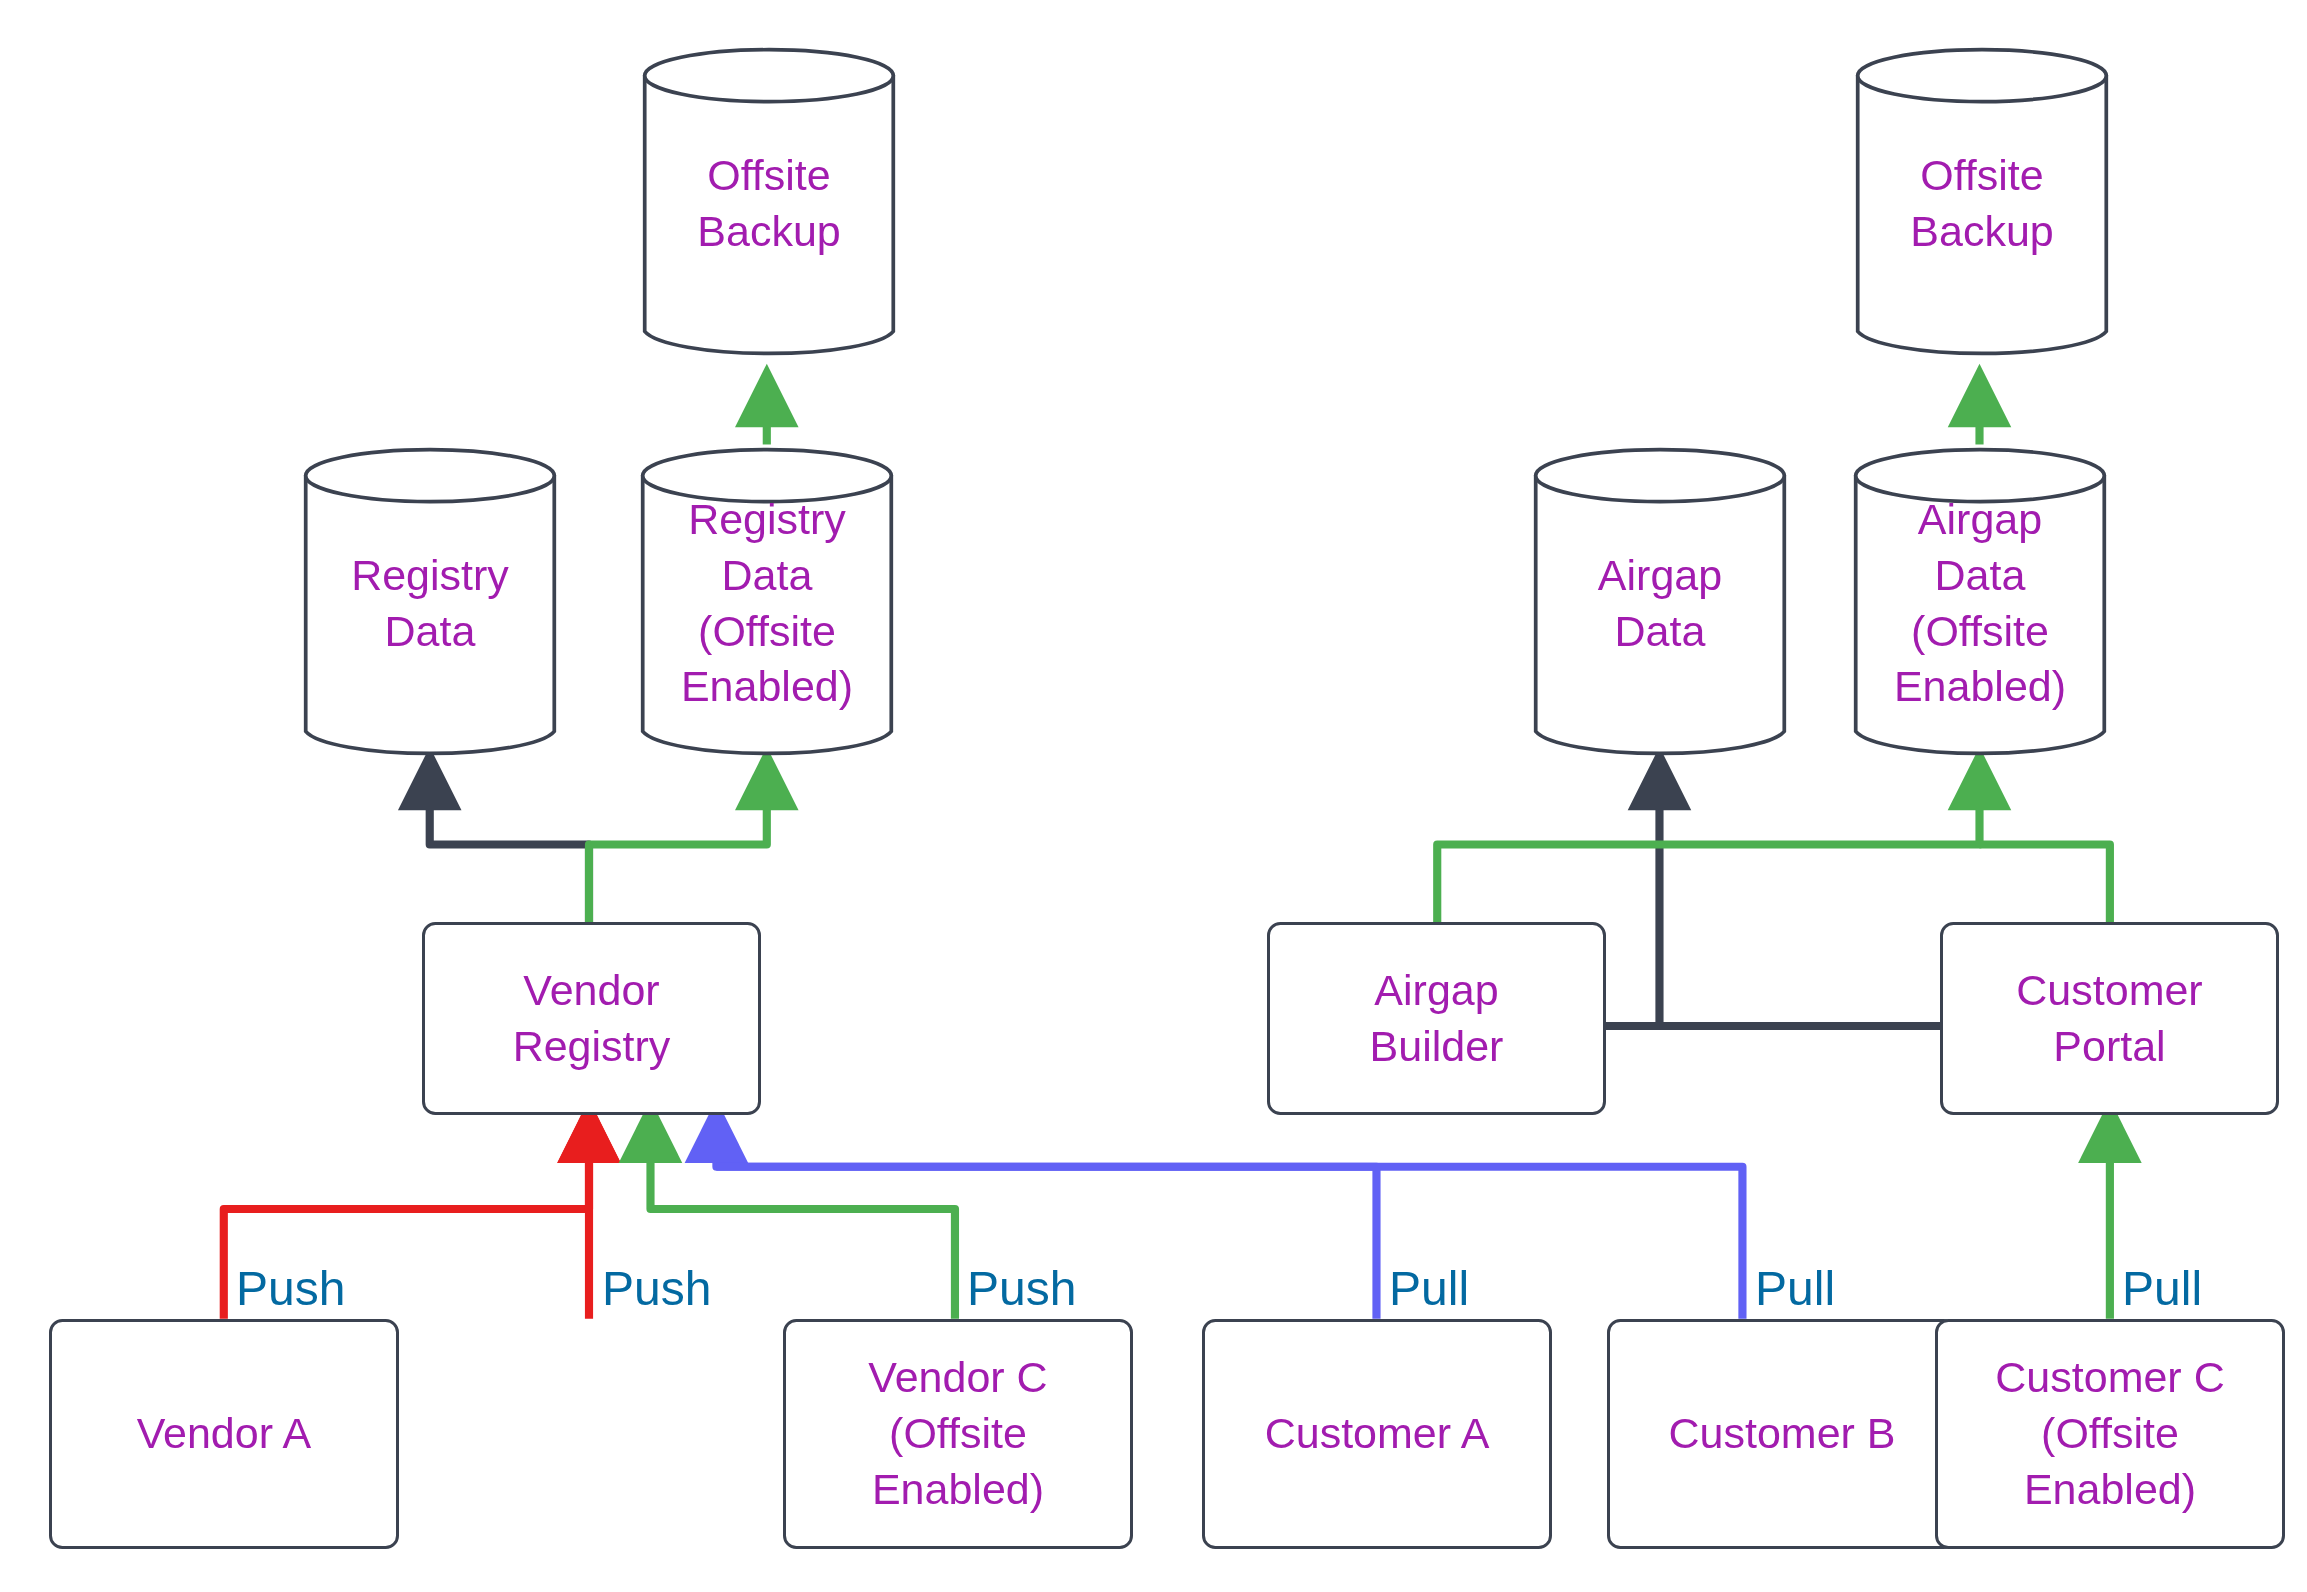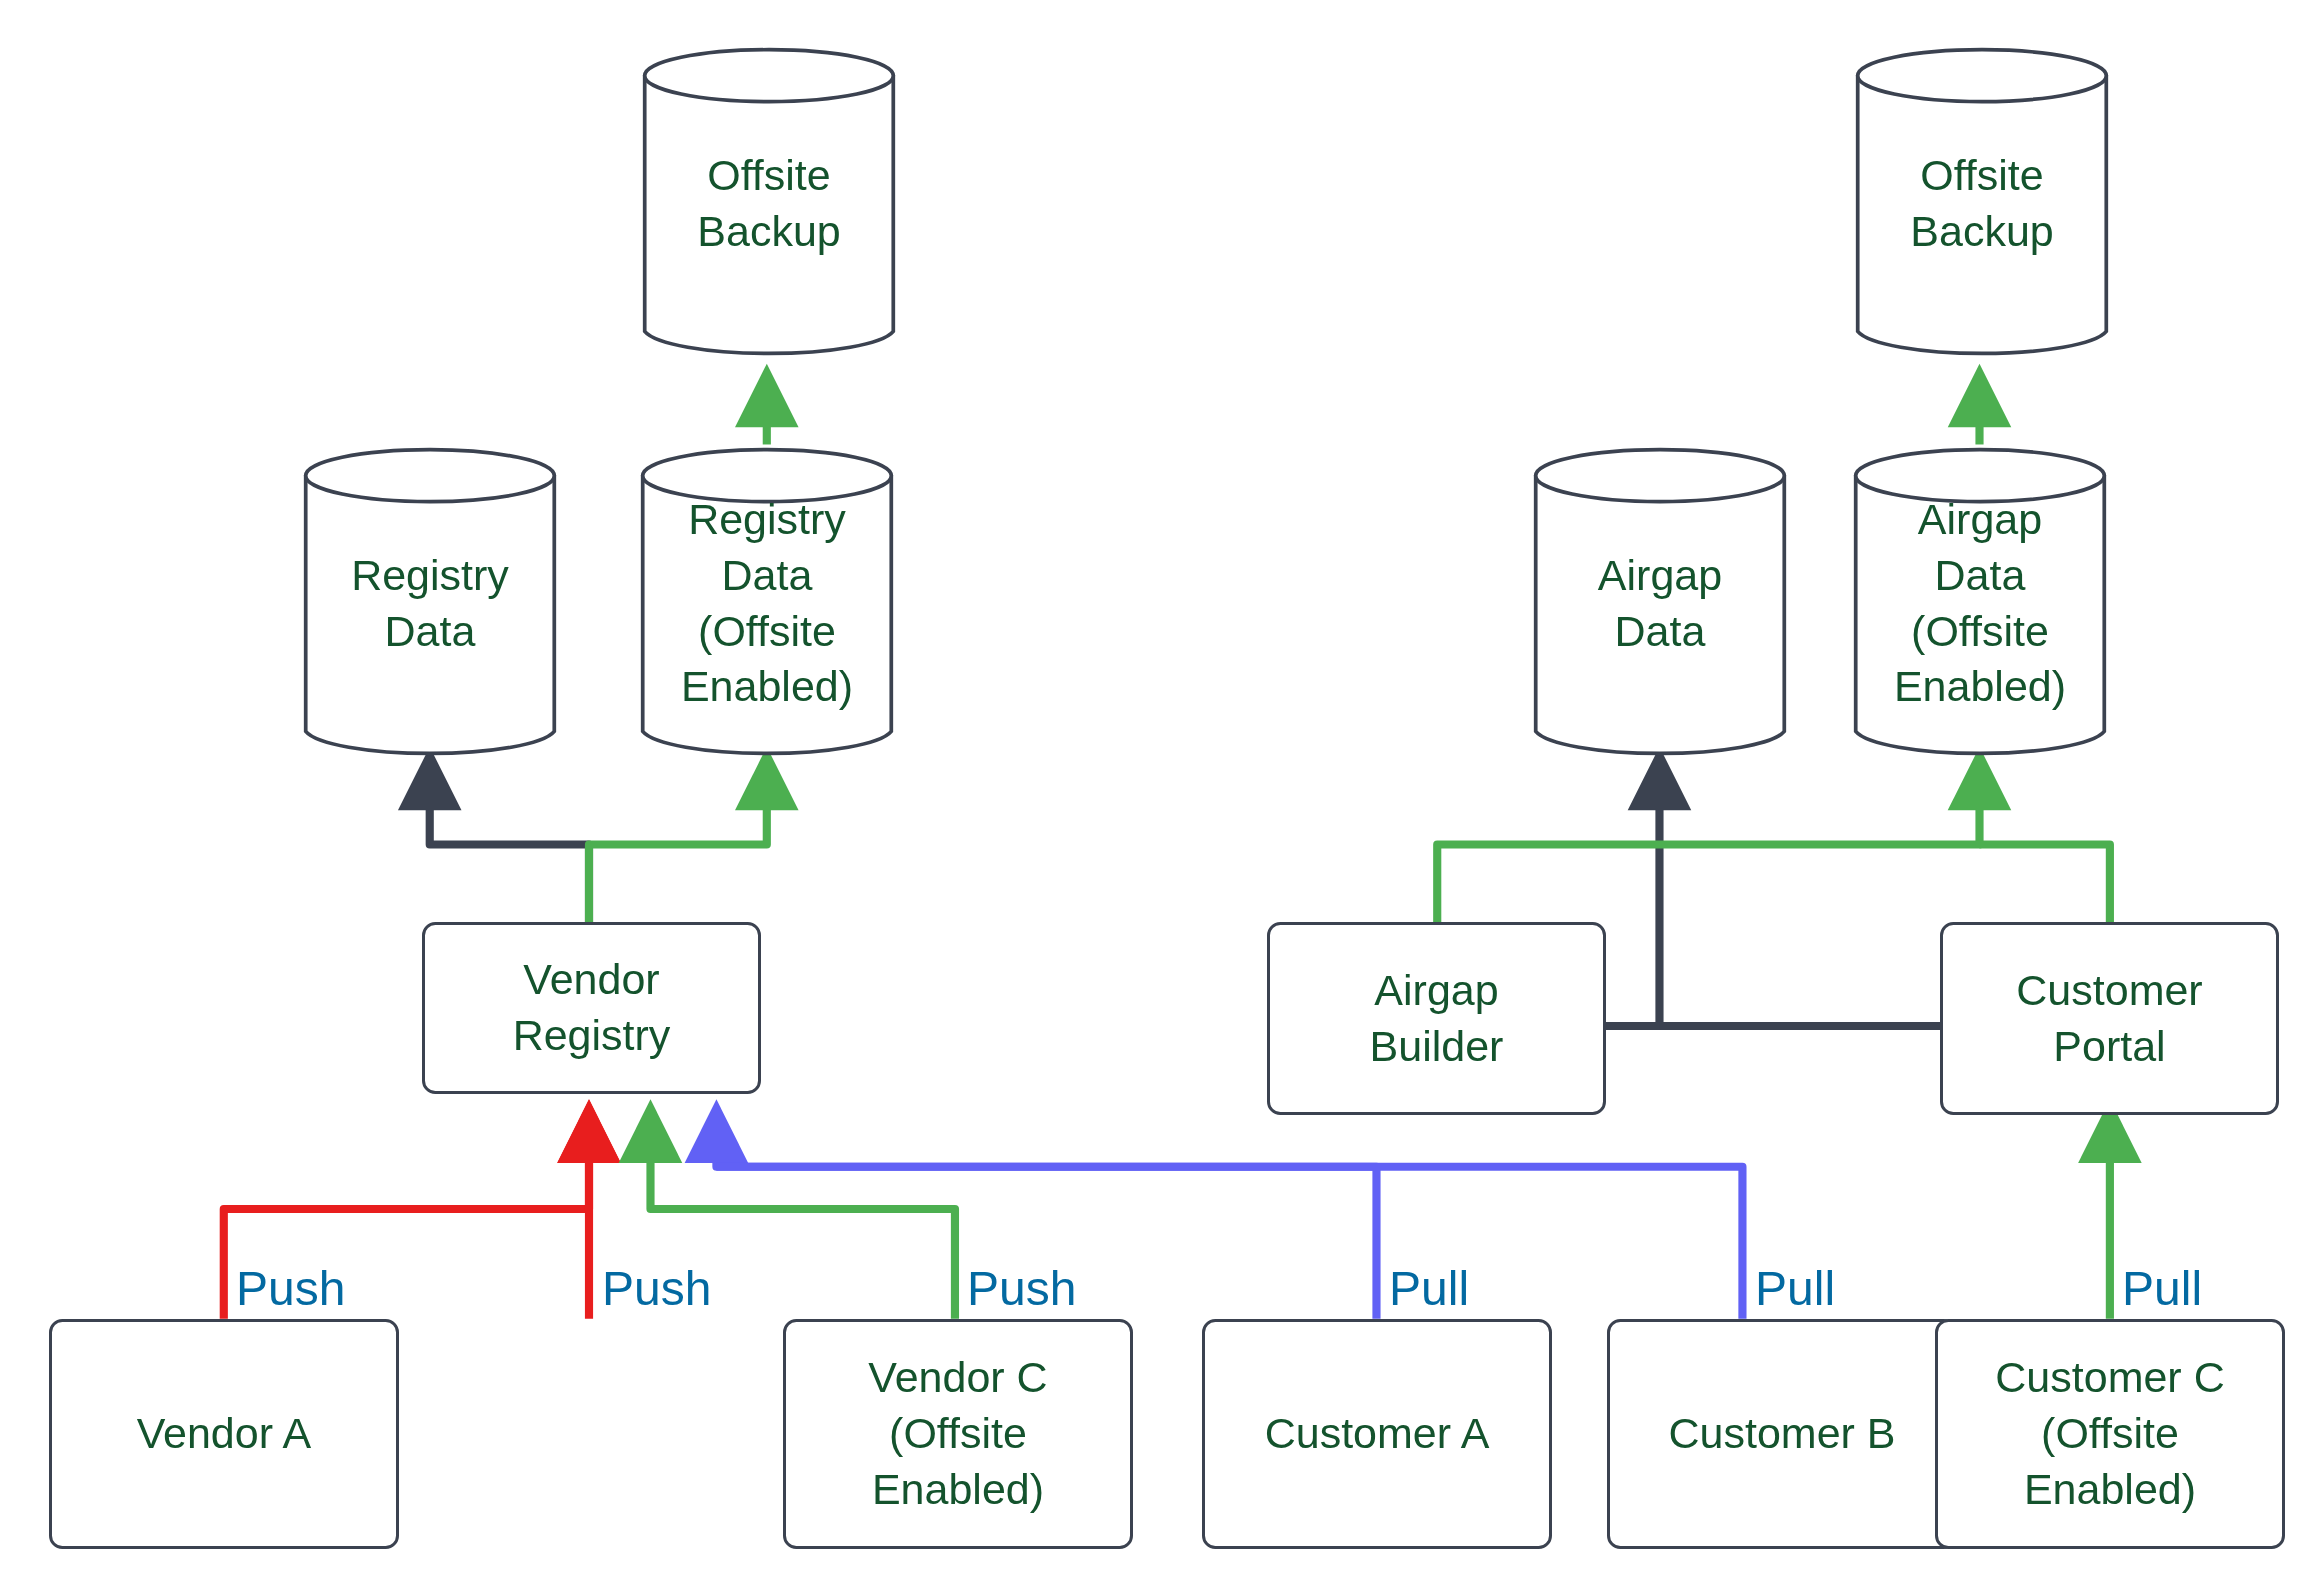--- a/index.html
+++ b/index.html
@@ -25,21 +25,21 @@
     width: 2307px;
     height: 1592px;
   }
   .node {
     position: absolute;
     box-sizing: border-box;
     display: flex;
     align-items: center;
     justify-content: center;
     text-align: center;
-    color: #14532d;
+    color: #a21caf;
     font-size: 43px;
     line-height: 1.30;
     white-space: pre-line;
     z-index: 5;
   }
   .node.box {
     border: 3.7px solid #3b4250;
     border-radius: 13.3px;
     background: #ffffff;
   }
@@ -168,21 +168,21 @@
     <svg class="cyl-shape" viewBox="0 0 345 425" preserveAspectRatio="none">
       <path d="M5,40 L5,385 A170,36 0 0 0 340,385 L340,40 A170,36 0 0 0 5,40 Z" fill="#ffffff" stroke="#3b4250" stroke-width="5"></path>
       <ellipse cx="172.5" cy="40" rx="167.5" ry="35" fill="#ffffff" stroke="#3b4250" stroke-width="5"></ellipse>
     </svg>
     <span>Airgap
 Data
 (Offsite
 Enabled)</span>
   </div>
 
-  <div class="node box" style="left:422px; top:922px; width:339px; height:172px;">
+  <div class="node box" style="left:422px; top:922px; width:339px; height:193px;">
     <span>Vendor
 Registry</span>
   </div>
 
   <div class="node box" style="left:1267px; top:922px; width:339px; height:193px;">
     <span>Airgap
 Builder</span>
   </div>
 
   <div class="node box" style="left:1940px; top:922px; width:339px; height:193px;">

